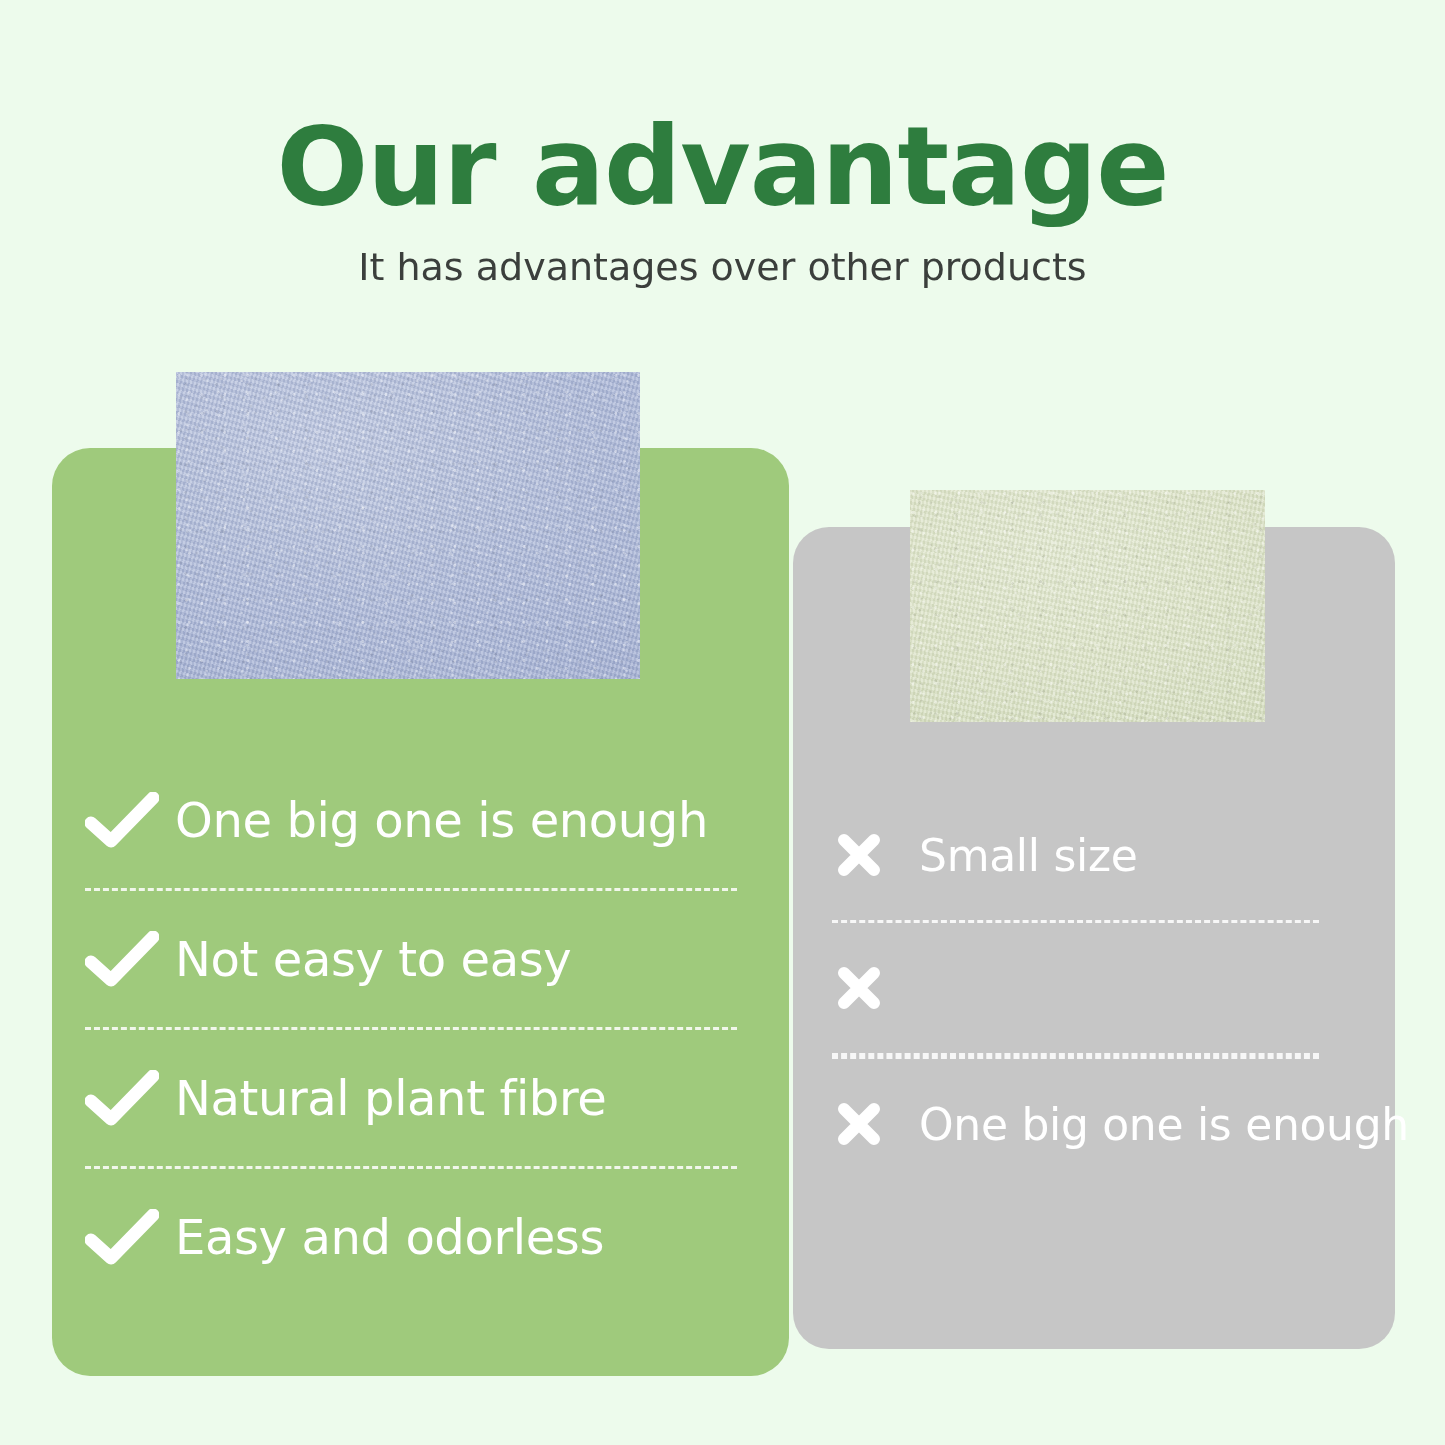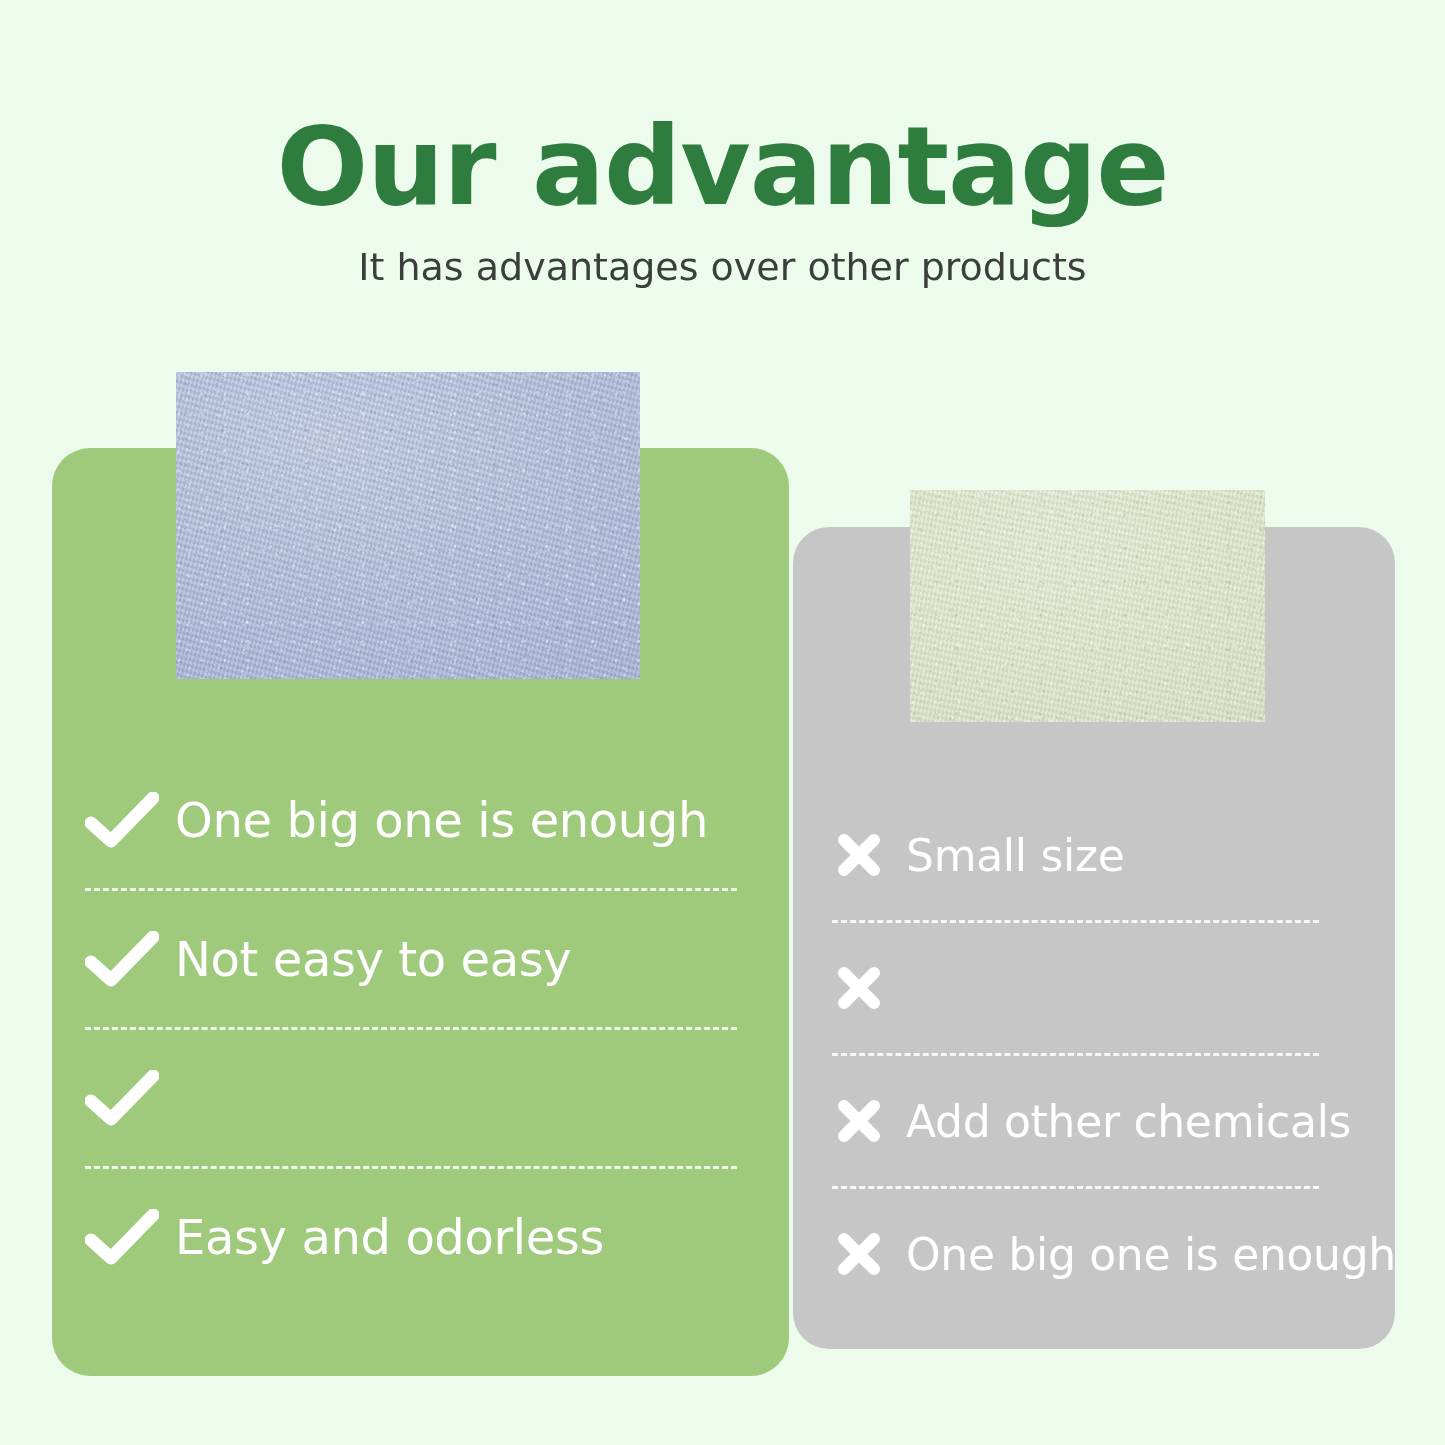--- a/index.html
+++ b/index.html
@@ -158,20 +158,21 @@
   }
 
   #list-positive .feature-label {
     font-size: 48px;
     letter-spacing: -0.4px;
   }
 
   #list-negative .feature-label {
     font-size: 44px;
     letter-spacing: -0.3px;
+    margin-left: 13px;
   }
 
   .divider {
     height: 0;
     border-top: 3px dashed rgba(255, 255, 255, 0.85);
   }
 
   #list-positive .divider { width: 652px; }
   #list-negative .divider { width: 487px; }
 </style>
@@ -218,20 +219,21 @@
   </div>
 
   <div class="divider"></div>
 
   <div class="feature-row">
     <span class="mark">
       <svg width="74" height="56" viewBox="0 0 74 56" aria-hidden="true">
         <path d="M6 31 L26 49 L68 6" fill="none" stroke="#ffffff" stroke-width="13" stroke-linecap="round" stroke-linejoin="round"></path>
       </svg>
     </span>
+    <span class="feature-label">Natural plant fibre</span>
   </div>
 
   <div class="divider"></div>
 
   <div class="feature-row">
     <span class="mark">
       <svg width="74" height="56" viewBox="0 0 74 56" aria-hidden="true">
         <path d="M6 31 L26 49 L68 6" fill="none" stroke="#ffffff" stroke-width="13" stroke-linecap="round" stroke-linejoin="round"></path>
       </svg>
     </span>
@@ -256,33 +258,25 @@
   <div class="feature-row">
     <span class="mark">
       <svg width="46" height="46" viewBox="0 0 46 46" aria-hidden="true">
         <path d="M8 8 L38 38 M38 8 L8 38" fill="none" stroke="#ffffff" stroke-width="12" stroke-linecap="round"></path>
       </svg>
     </span>
   </div>
 
   <div class="divider"></div>
 
+
+  <div class="divider"></div>
+
   <div class="feature-row">
     <span class="mark">
       <svg width="46" height="46" viewBox="0 0 46 46" aria-hidden="true">
         <path d="M8 8 L38 38 M38 8 L8 38" fill="none" stroke="#ffffff" stroke-width="12" stroke-linecap="round"></path>
       </svg>
     </span>
-    <span class="feature-label">Add other chemicals</span>
-  </div>
-
-  <div class="divider"></div>
-
-  <div class="feature-row">
-    <span class="mark">
-      <svg width="46" height="46" viewBox="0 0 46 46" aria-hidden="true">
-        <path d="M8 8 L38 38 M38 8 L8 38" fill="none" stroke="#ffffff" stroke-width="12" stroke-linecap="round"></path>
-      </svg>
-    </span>
     <span class="feature-label">One big one is enough</span>
   </div>
 
 </div>
 
 </body></html>

